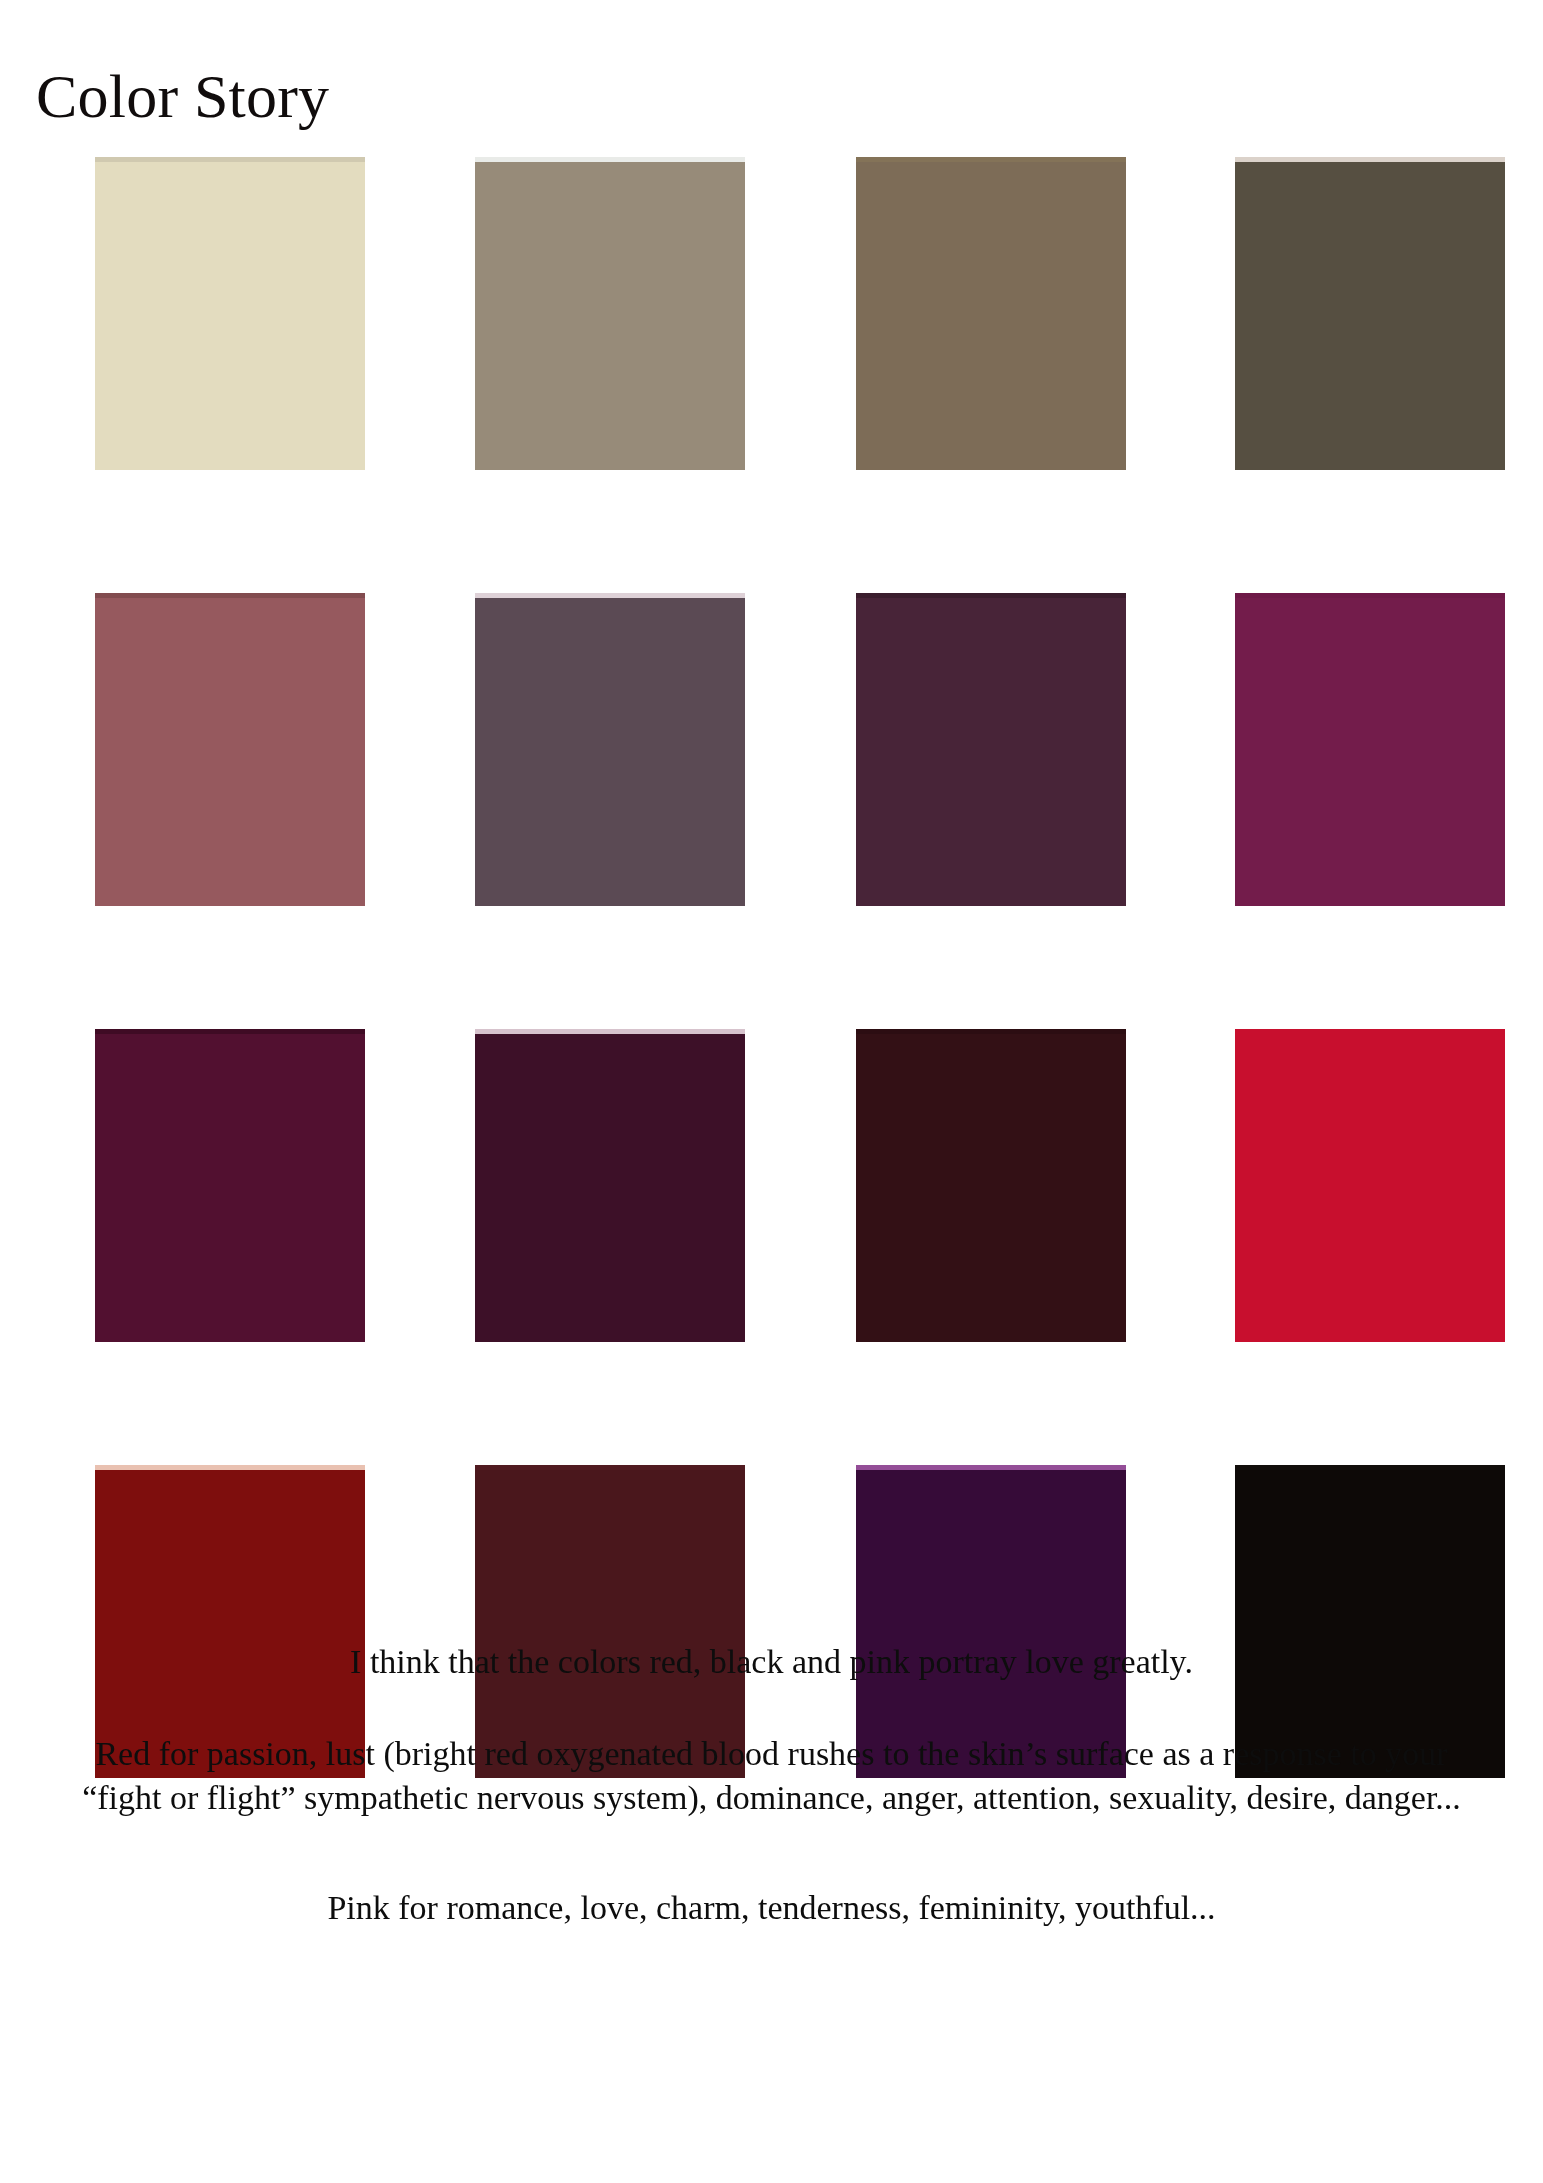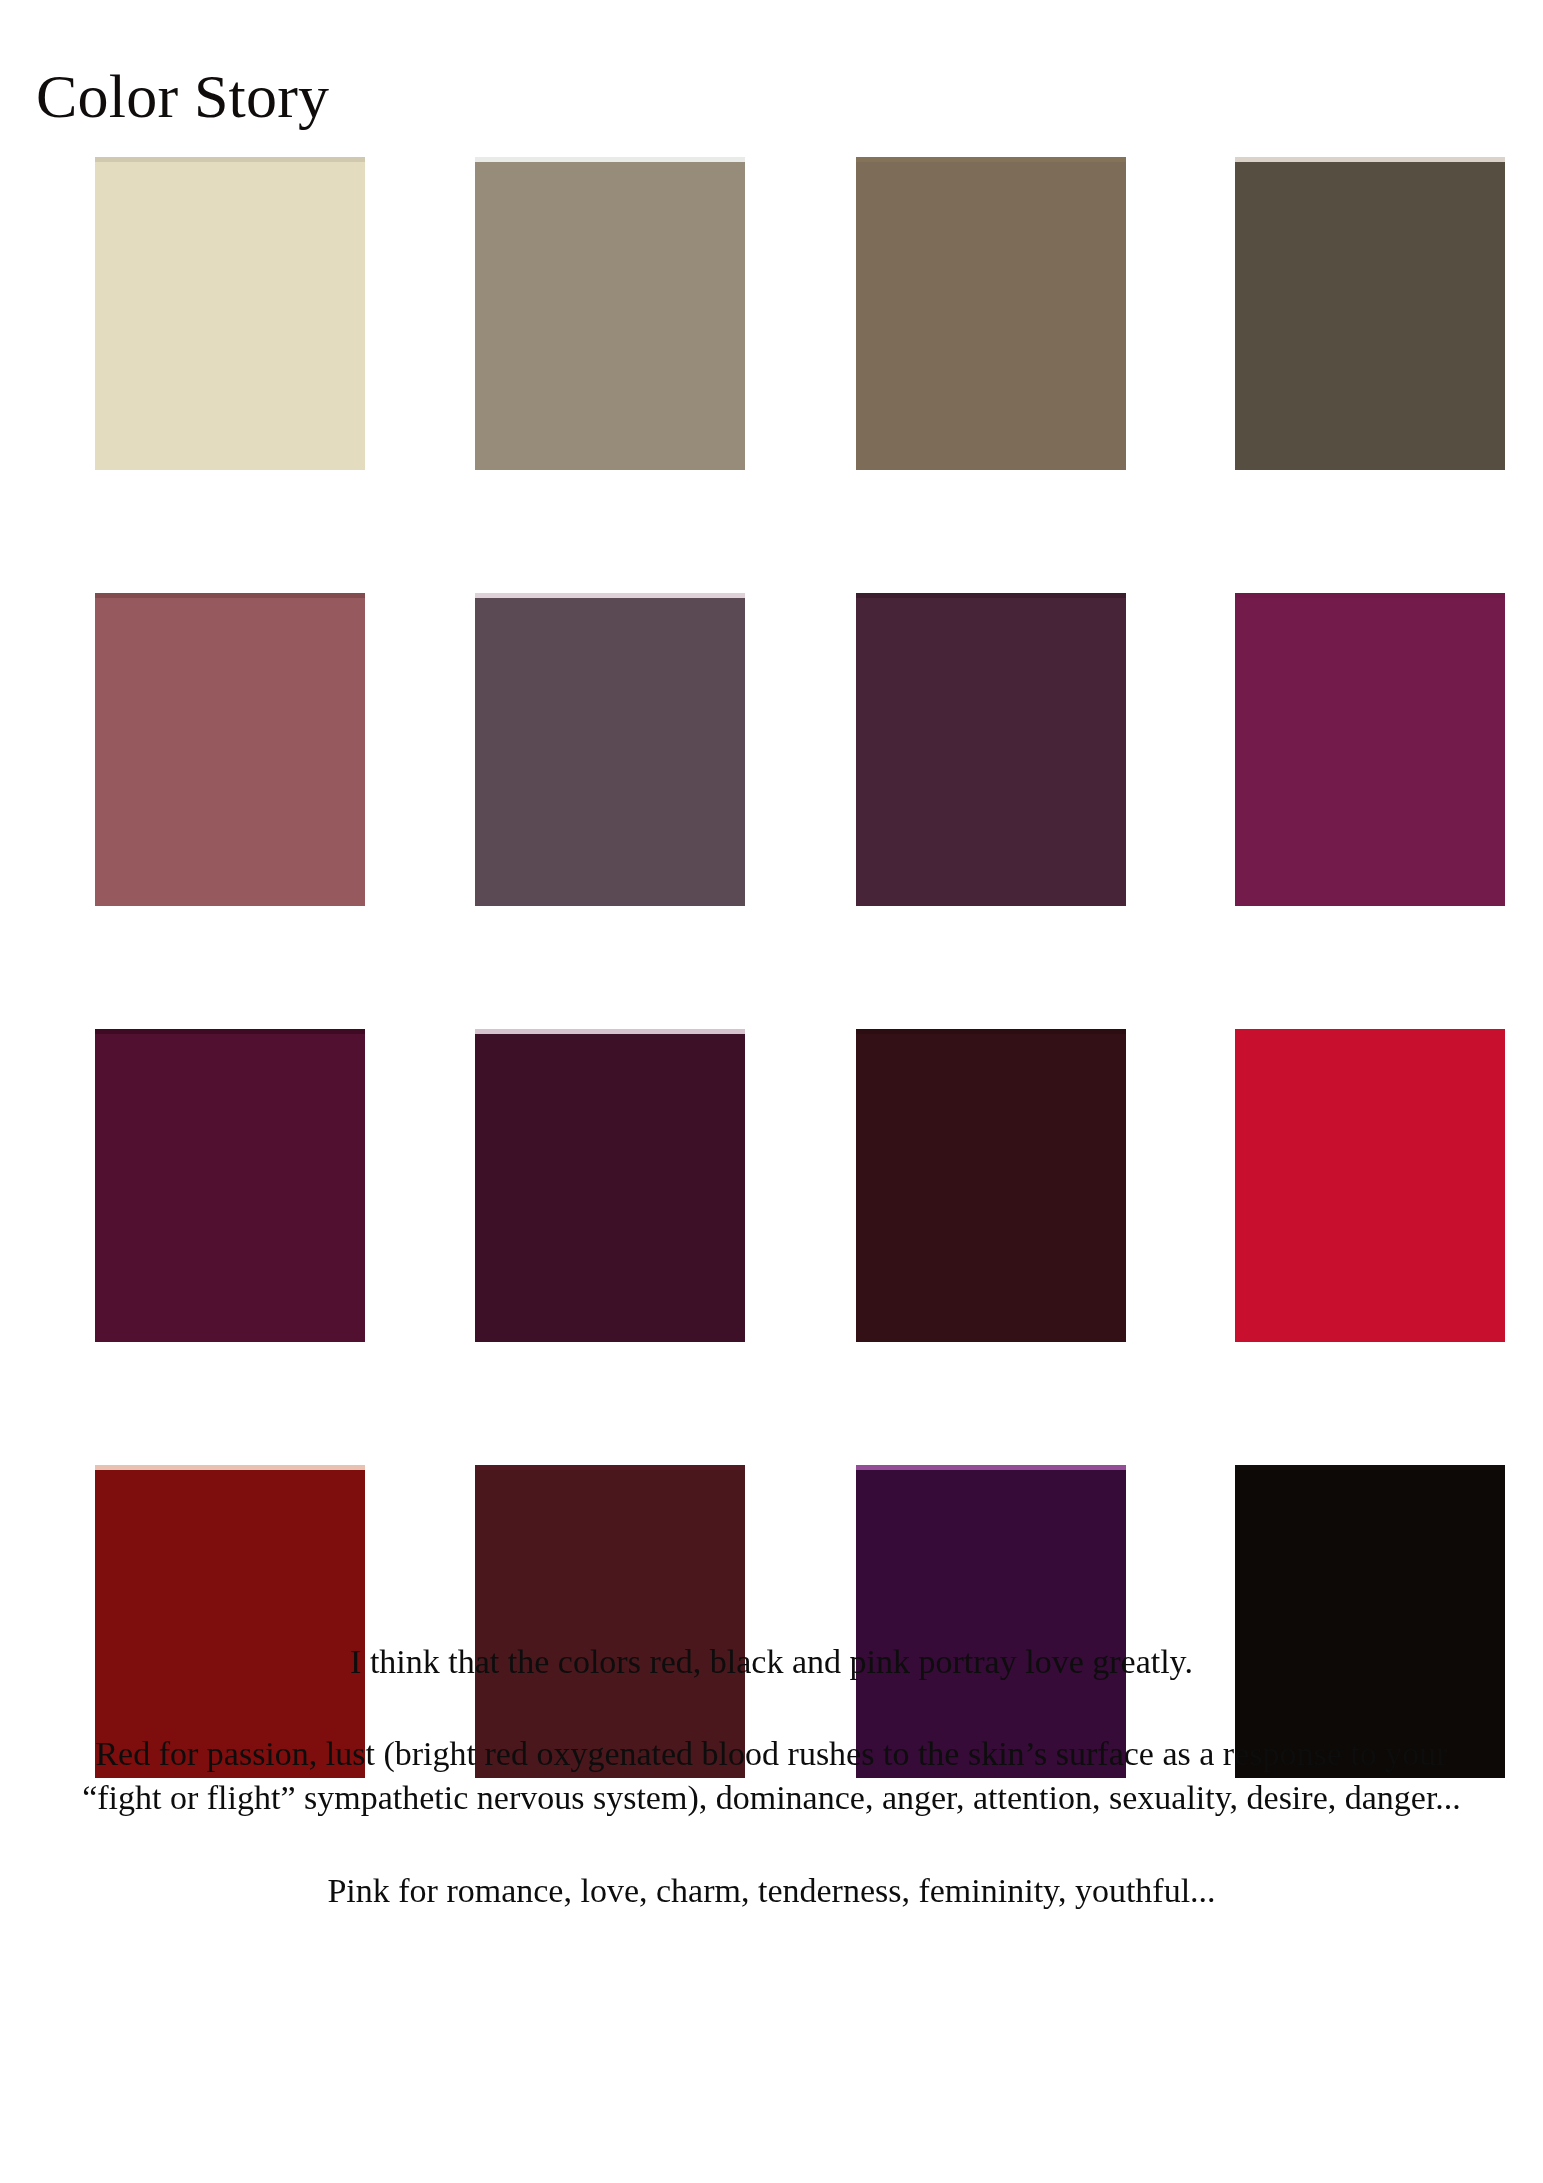--- a/index.html
+++ b/index.html
@@ -81,21 +81,21 @@
     text-align: center;
   }
   .caption {
     font-size: 34px;
     line-height: 1.30;
     color: #0d0d0d;
     margin: 0 auto;
     padding: 0;
   }
   .caption.p1 { width: 1280px; margin-bottom: 48px; }
-  .caption.p2 { width: 1420px; margin-bottom: 48px; }
+  .caption.p2 { width: 1420px; margin-bottom: 65px; }
   .caption.p3 { width: 1360px; margin-bottom: 20px; }
   .caption.p4 { width: 1280px; margin-bottom: 0; }
 </style>
 </head>
 <body style="background-color: rgb(255, 255, 255);">
 
 <div class="page">
 
   <h1 class="page-title">Color Story</h1>
 

